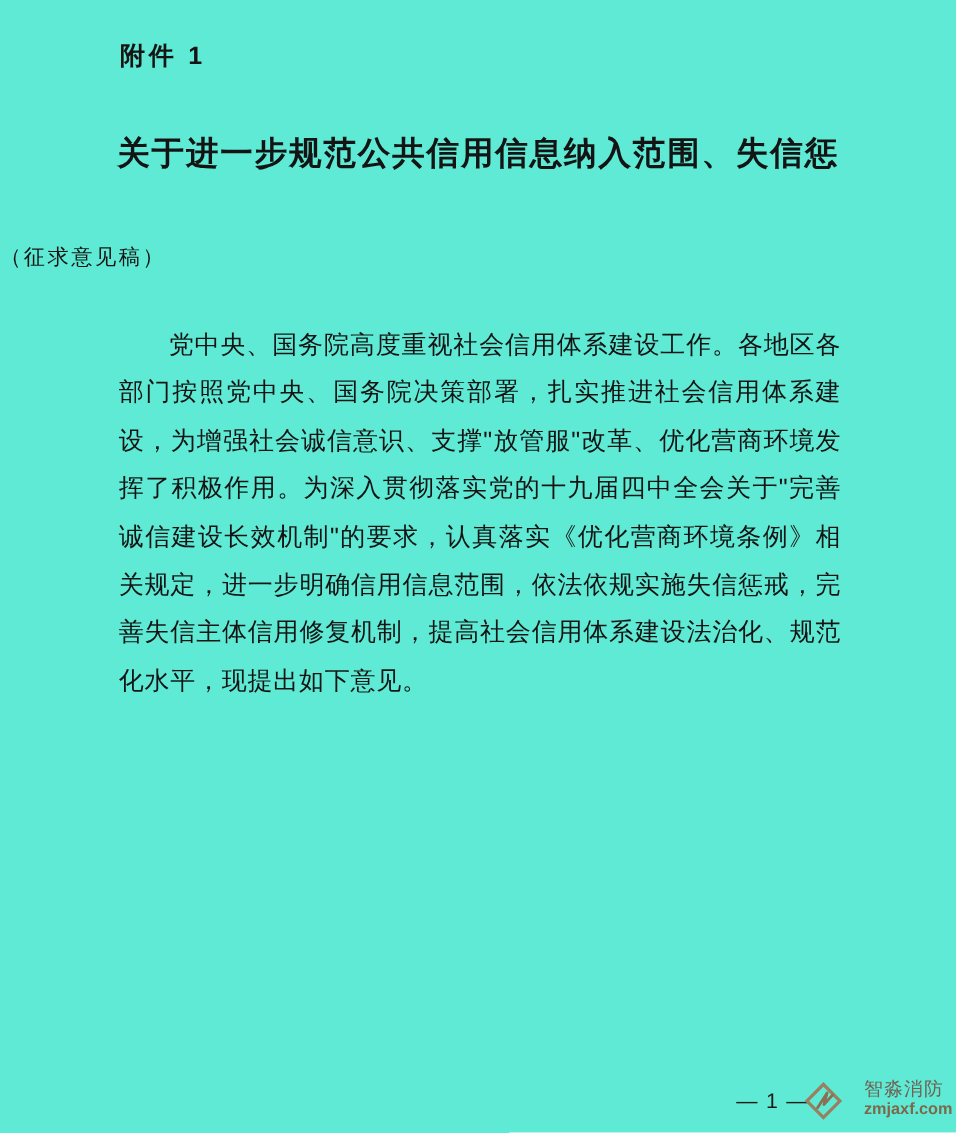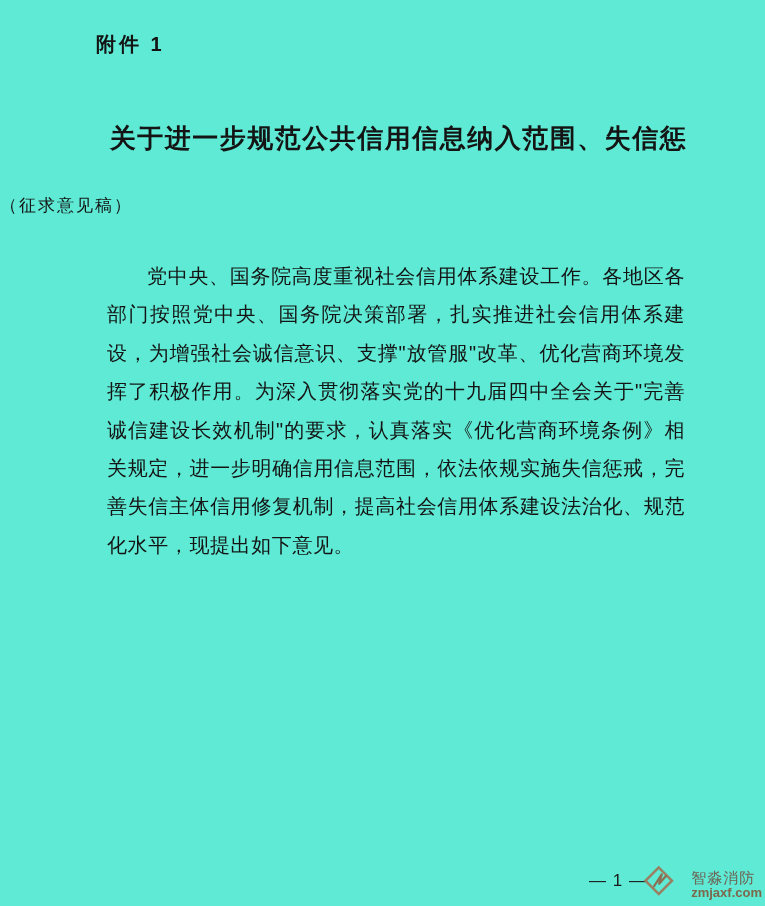--- a/index.html
+++ b/index.html
@@ -21,21 +21,21 @@
     font-size: 20px;
     font-weight: 600;
     letter-spacing: 3px;
   }
 
   .doc-title {
     position: absolute;
     top: 100px;
     left: 52px;
     width: 661px;
-    margin: 16px;
+    margin: 0;
     text-align: center;
     font-size: 26px;
     font-weight: 700;
     line-height: 45px;
     letter-spacing: 1.5px;
   }
 
   .doc-subtitle {
     position: absolute;
     top: 194px;
@@ -48,21 +48,20 @@
   }
 
   .doc-body {
     position: absolute;
     top: 257px;
     left: 95px;
     width: 578px;
     font-size: 20px;
     line-height: 38.4px;
     text-align: justify;
-    margin-left: 12px;
   }
 
   .para {
     margin: 0;
     text-indent: 2em;
     letter-spacing: 0.6px;
   }
 
   .para.heading {
     letter-spacing: 1px;
@@ -75,21 +74,21 @@
     font-size: 17px;
     letter-spacing: 1px;
     color: #1a1a1a;
   }
 
   .watermark {
     position: absolute;
     right: 3px;
     bottom: 5px;
     display: flex;
-    align-items: flex-end;
+    align-items: flex-start;
     gap: 14px;
   }
 
   .watermark .logo {
     width: 34px;
     height: 38px;
     display: inline-flex;
     align-items: center;
     justify-content: center;
   }

